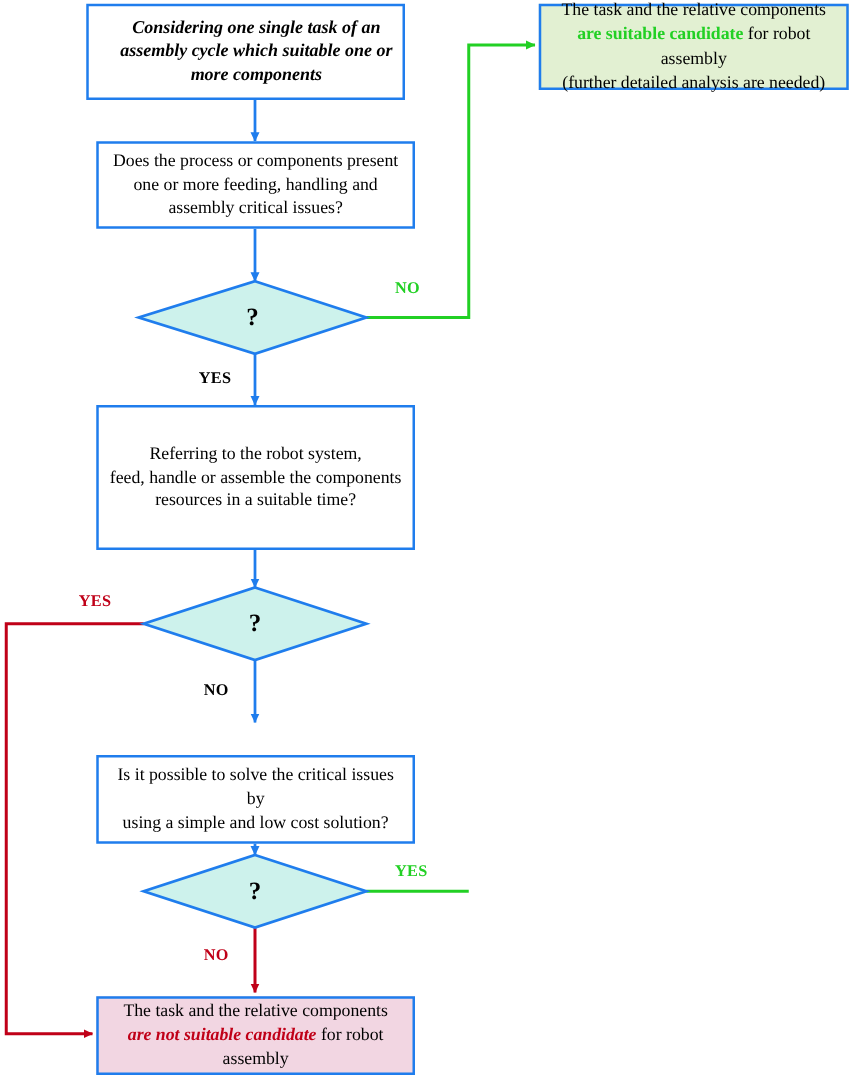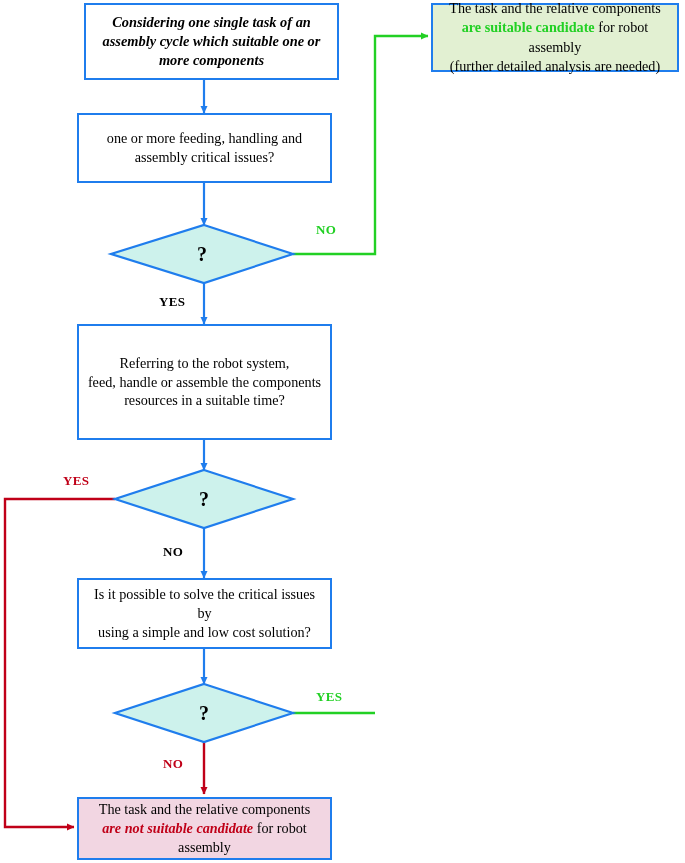--- a/index.html
+++ b/index.html
@@ -132,54 +132,55 @@
 
     <path d="M115,499 L5,499 L5,827 L74,827" stroke="#c00018" stroke-width="2.4" fill="none" marker-end="url(#ah-red)"></path>
 
     <path d="M204,742 L204,794" stroke="#c00018" stroke-width="2.4" fill="none" marker-end="url(#ah-red)"></path>
 
     <polygon points="204,225 293,254 204,283 111,254" fill="#cdf2ec" stroke="#1f7ded" stroke-width="2.2"></polygon>
     <polygon points="204,470 293,499 204,528 115,499" fill="#cdf2ec" stroke="#1f7ded" stroke-width="2.2"></polygon>
     <polygon points="204,684 293,713 204,742 115,713" fill="#cdf2ec" stroke="#1f7ded" stroke-width="2.2"></polygon>
   </svg>
 
-  <div class="node process-box italic-bold" style="left:84px; top:3px; width:255px; height:77px;">
+  <div class="node process-box italic-bold" style="left:69px; top:3px; width:255px; height:77px;justify-content:flex-end;">
     <div>
       <div>Considering one single task of an</div>
       <div>assembly cycle which suitable one or</div>
       <div>more components</div>
     </div>
   </div>
 
   <div class="node terminal-green" style="left:431px; top:3px; width:248px; height:69px;">
     <div>
       <div>The task and the relative components</div>
       <div>
         <span class="hl-green">are suitable candidate</span><span> for robot assembly</span>
       </div>
       <div>(further detailed analysis are needed)</div>
     </div>
   </div>
 
   <div class="node process-box" style="left:77px; top:113px; width:255px; height:70px;">
     <div>
+      <div>Does the process or components present</div>
       <div>one or more feeding, handling and</div>
       <div>assembly critical issues?</div>
     </div>
   </div>
 
   <div class="node process-box" style="left:77px; top:324px; width:255px; height:116px;align-items:center;">
     <div>
       <div>Referring to the robot system,</div>
       <div>feed, handle or assemble the components</div>
       <div>resources in a suitable time?</div>
     </div>
   </div>
 
-  <div class="node process-box" style="left:77px; top:578px; width:255px; height:71px;">
+  <div class="node process-box" style="left:77px; top:604px; width:255px; height:71px;">
     <div>
       <div>Is it possible to solve the critical issues by</div>
       <div>using a simple and low cost solution?</div>
     </div>
   </div>
 
   <div class="node terminal-pink" style="left:77px; top:797px; width:255px; height:63px;">
     <div>
       <div>The task and the relative components</div>
       <div>

